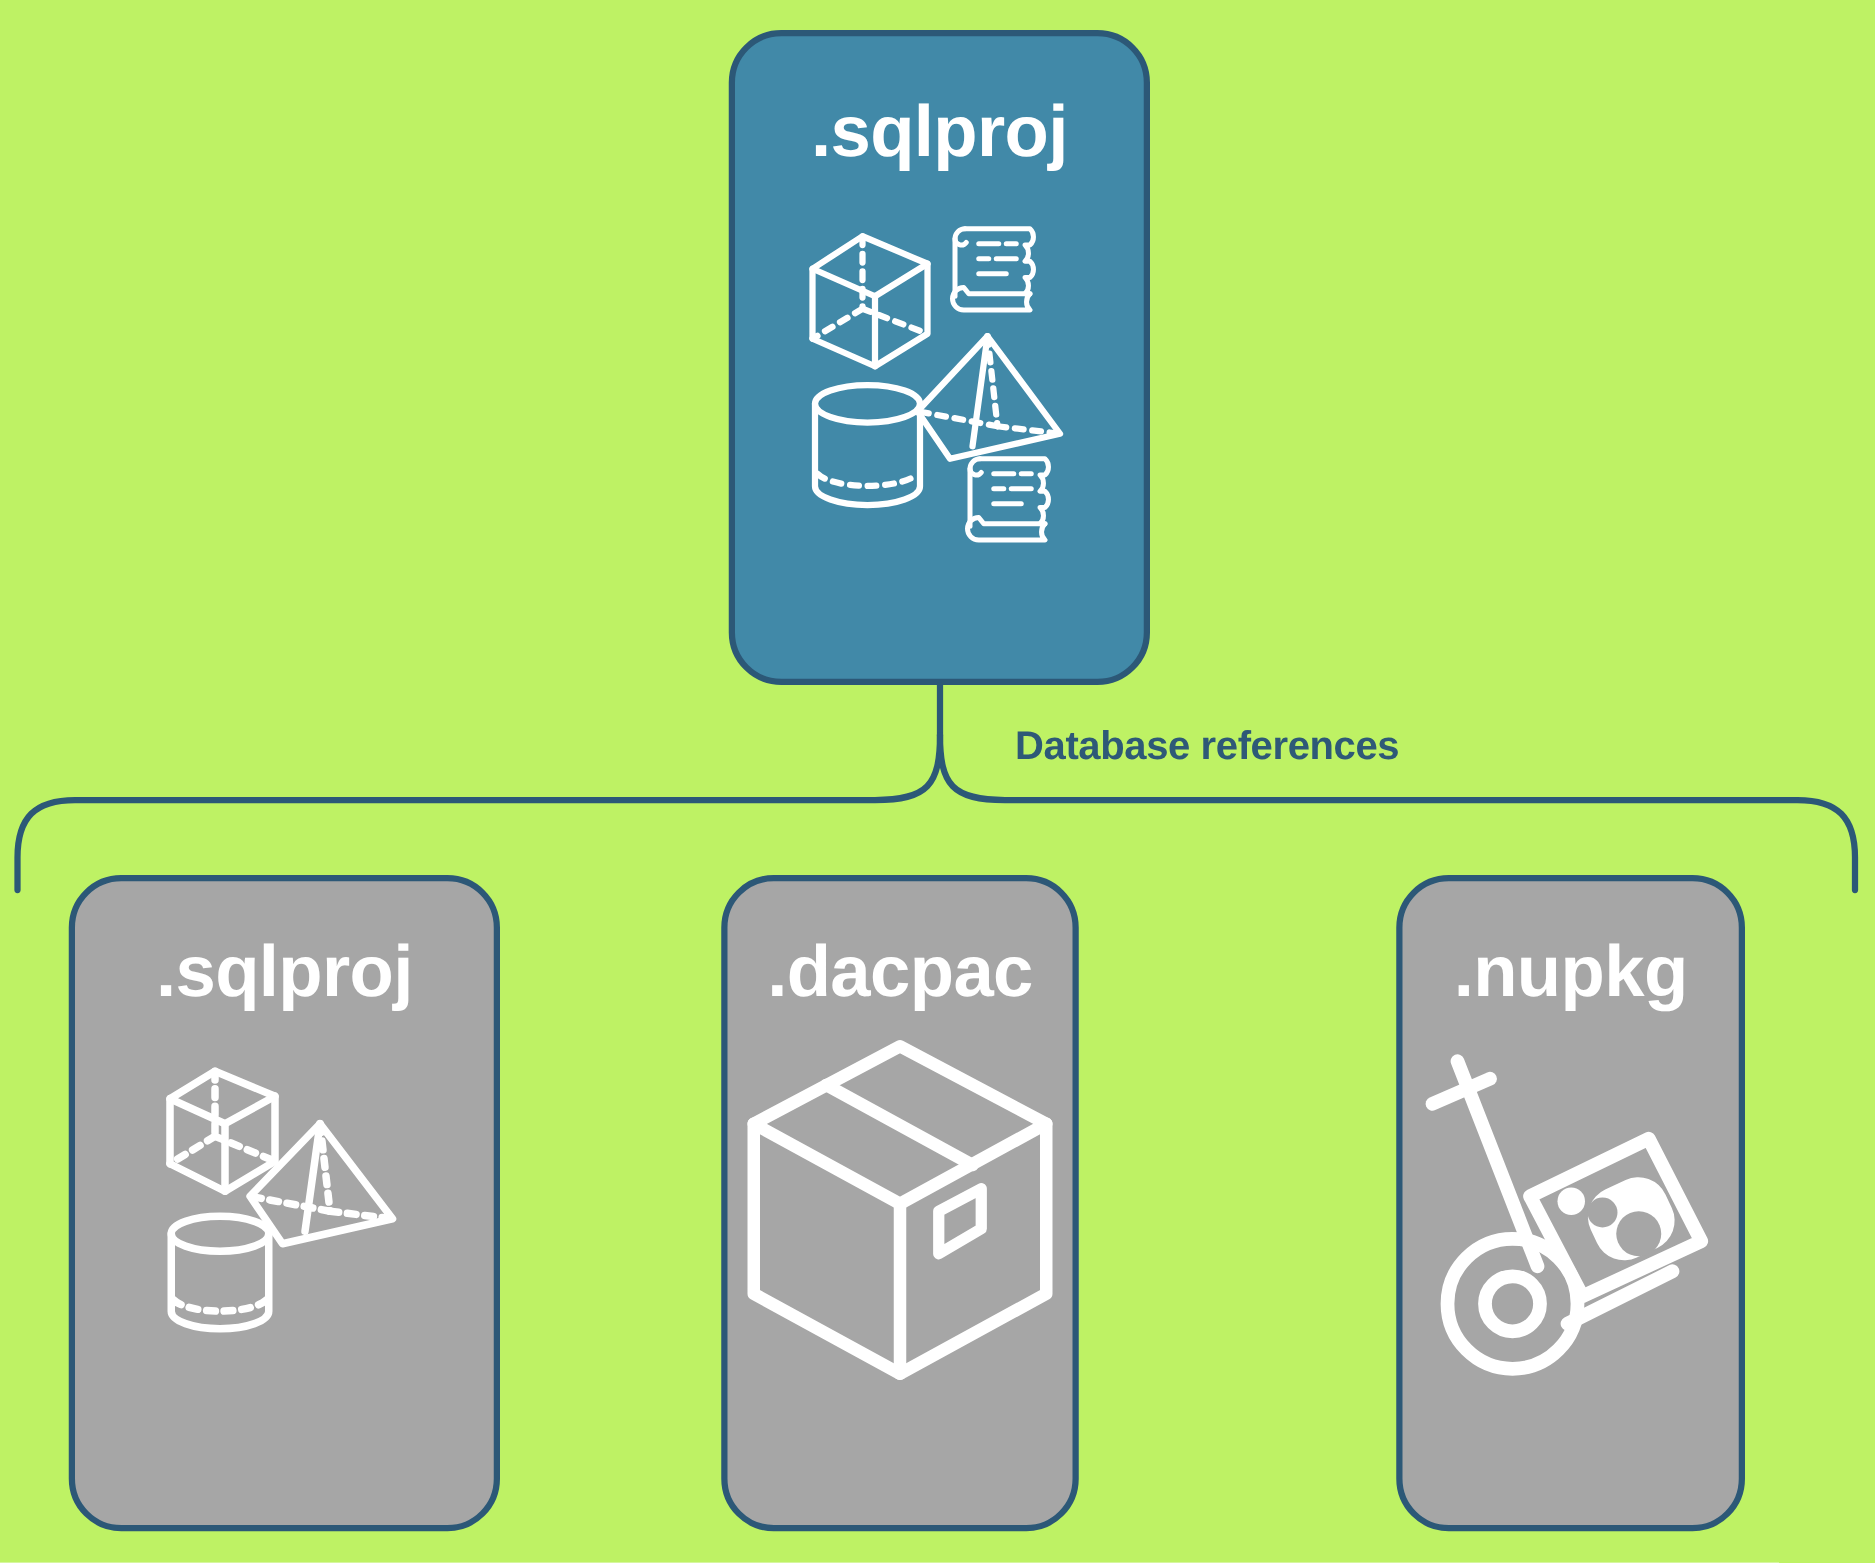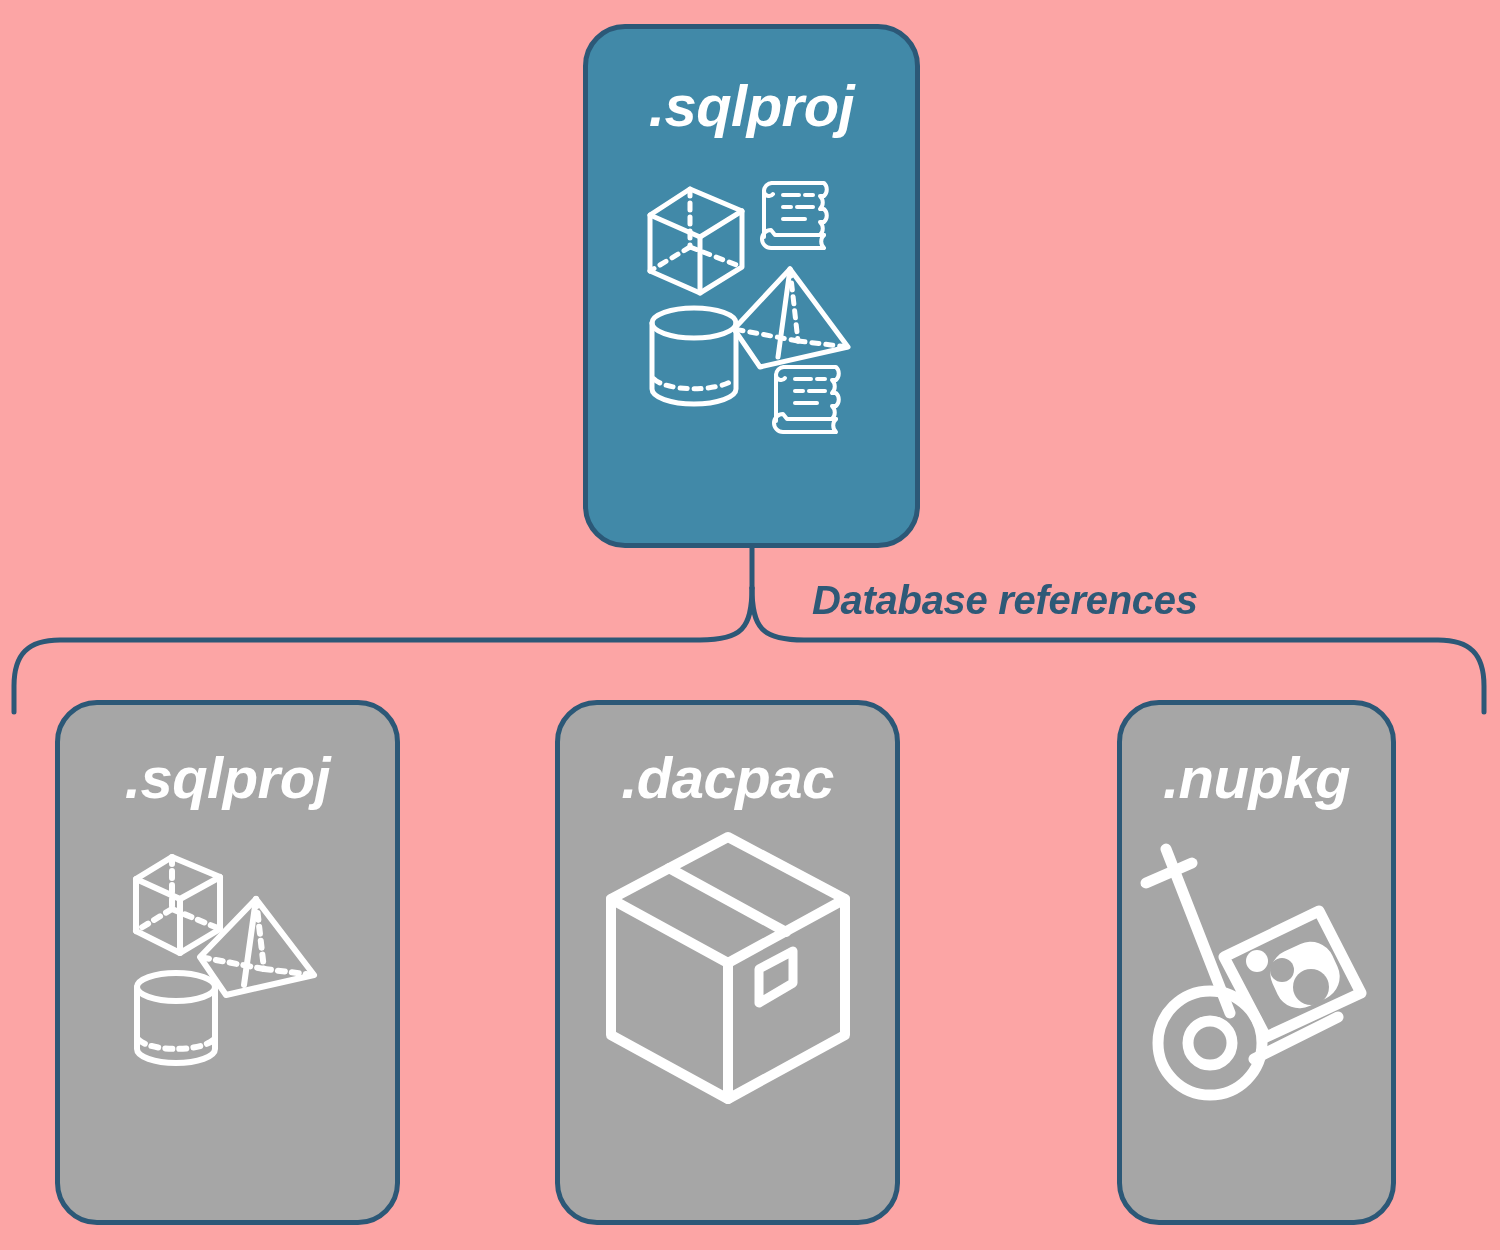--- a/index.html
+++ b/index.html
@@ -10,22 +10,21 @@
   body {
     width: 1500px;
     height: 1250px;
     font-family: "Liberation Sans", sans-serif;
     overflow: hidden;
   }
   #stage {
     position: relative;
     width: 1500px;
     height: 1250px;
-    background: #fca5a5;
-    font-style: italic;
+    background: #bef264;
   }
 
   .card {
     position: absolute;
     border-radius: 42px;
     box-sizing: border-box;
     border: 5px solid #2C5877;
     display: flex;
     flex-direction: column;
     align-items: center;
@@ -55,21 +54,21 @@
     transform: translateX(-50%);
   }
 
   
   .leaf-card {
     top: 700px;
     height: 525px;
     background: #A6A6A6;
   }
   #leaf-0 { left: 55px;   width: 345px; }
-  #leaf-1 { left: 555px;  width: 345px; }
+  #leaf-1 { left: 577px;  width: 286px; }
   #leaf-2 { left: 1117px; width: 279px; }
 
   .leaf-card .card-title { margin-top: 44px; }
   .leaf-card .art {
     position: absolute;
     left: 50%;
     transform: translateX(-50%);
   }
   #leaf-0 .art { top: 148px; }
   #leaf-1 .art { top: 118px; }
@@ -83,21 +82,21 @@
     width: 1500px;
     height: 200px;
     pointer-events: none;
   }
 
   
   #bracket-label {
     position: absolute;
     left: 812px;
     top: 578px;
-    font-size: 40px;
+    font-size: 32px;
     font-weight: bold;
     color: #2E5977;
     white-space: nowrap;
     letter-spacing: -0.3px;
   }
 </style>
 </head>
 <body>
 
 <div id="stage">

